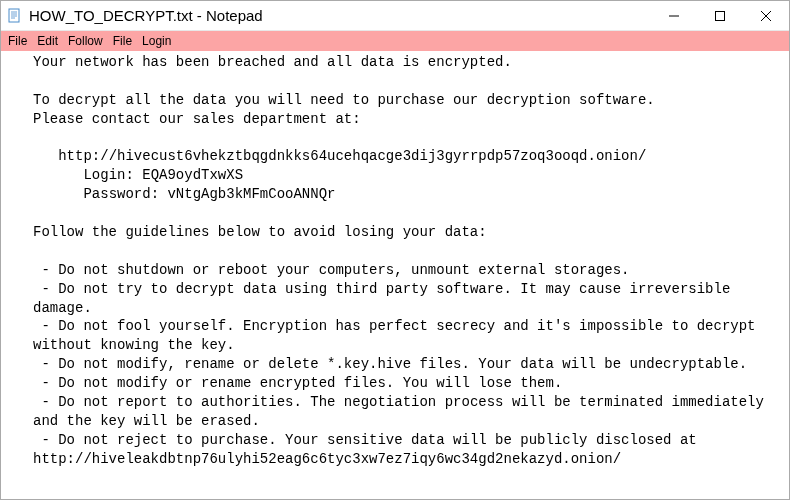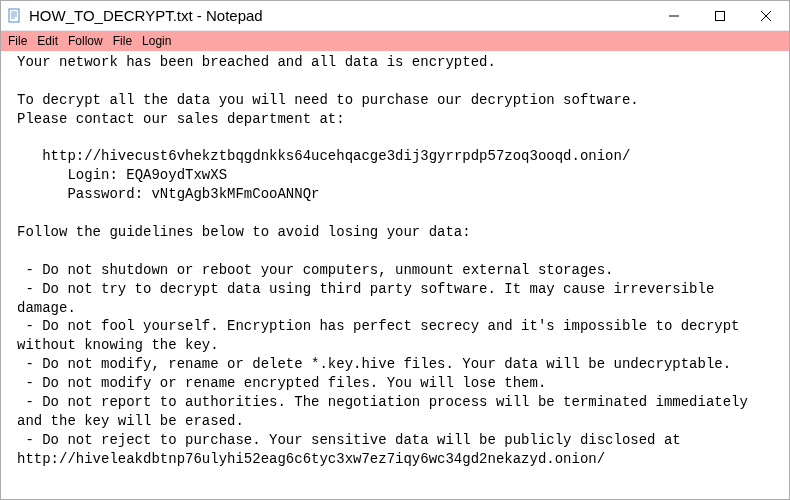--- a/index.html
+++ b/index.html
@@ -50,29 +50,30 @@
       align-items: center;
       padding: 0 2px;
       font-size: 12px;
       background: #fca5a5;
     }
     .menu-item {
       padding: 0 5px;
       cursor: default;
     }
     .content {
-      padding: 2px 16px;
+      padding: 2px 0;
       font-family: Consolas, "Courier New", monospace;
       font-size: 14px;
       line-height: 1.35;
       color: #000;
       white-space: pre-wrap;
       word-wrap: break-word;
       height: calc(100% - 50px);
       overflow: hidden;
+      margin-left: 32px;
     }
   </style>
 </head>
 <body>
 
 <div class="titlebar">
   <span class="icon">
     <svg width="16" height="16" viewBox="0 0 16 16">
       <rect x="2" y="1" width="10" height="13" fill="#fff" stroke="#4a8cca" stroke-width="1"></rect>
       <line x1="4" y1="4" x2="10" y2="4" stroke="#4a8cca" stroke-width="0.8"></line>

